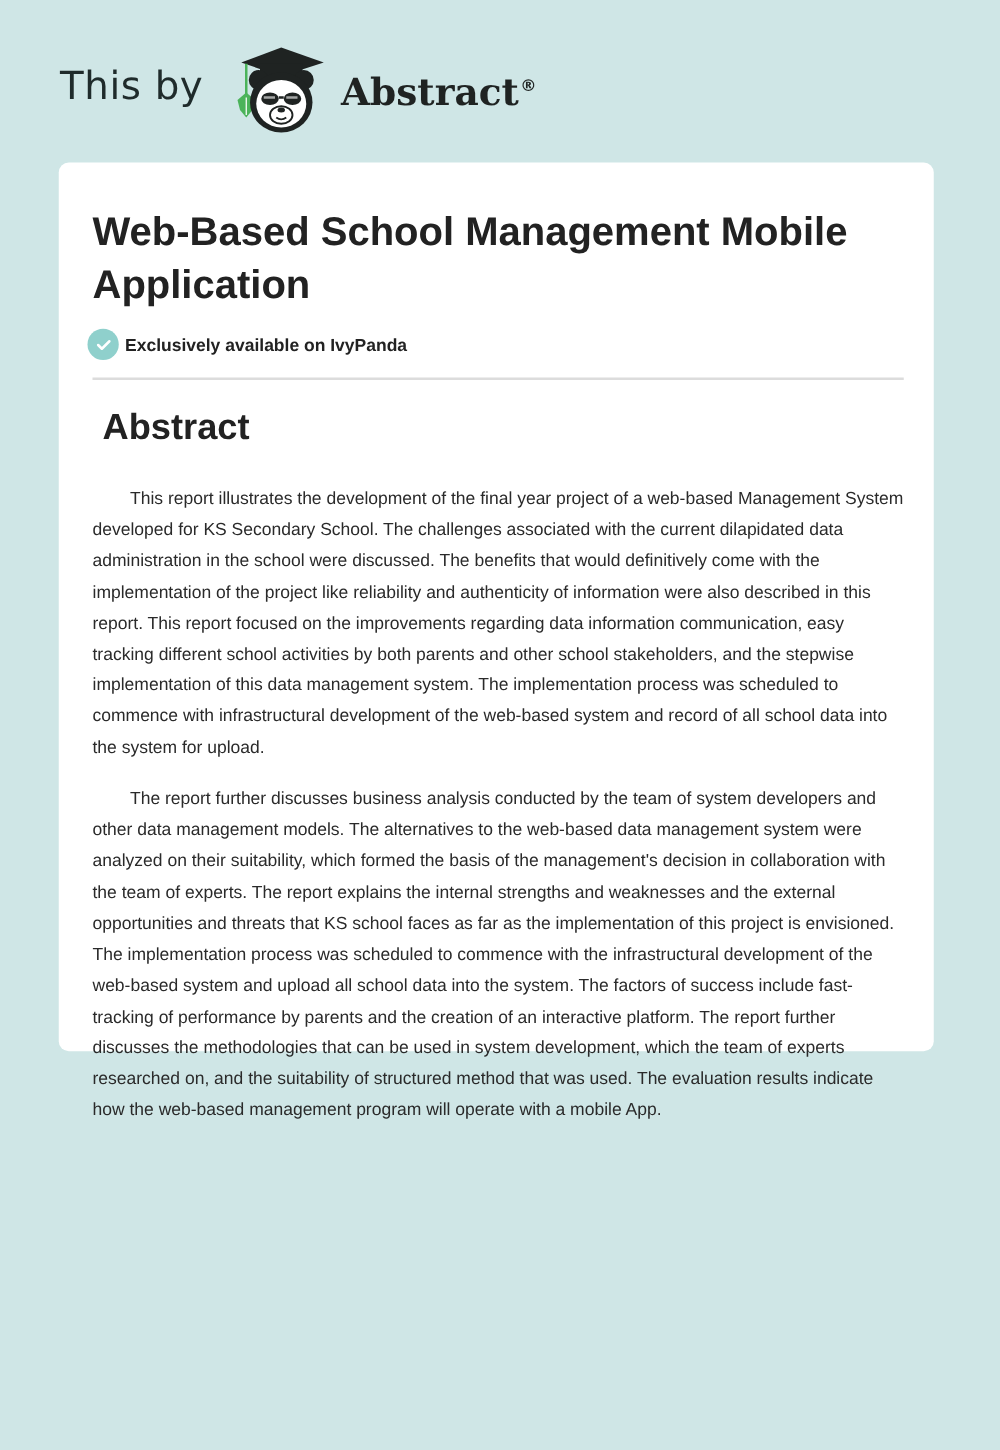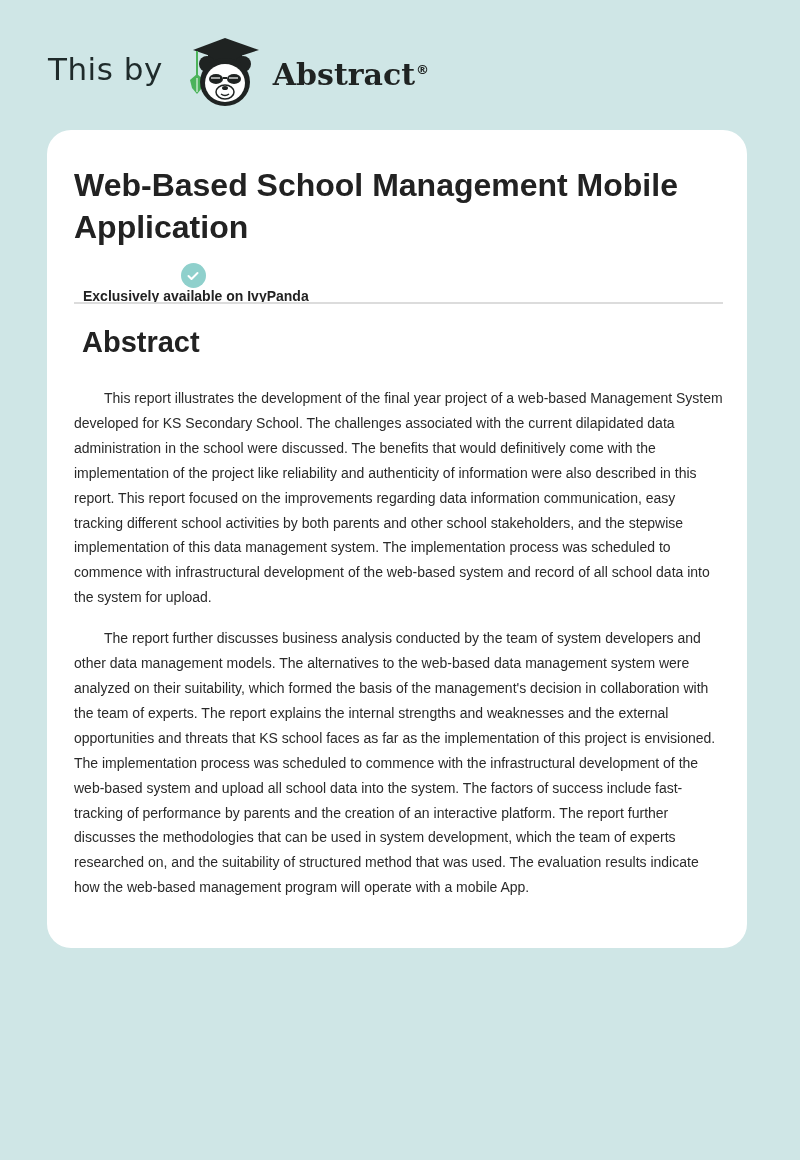--- a/index.html
+++ b/index.html
@@ -44,43 +44,42 @@
     font-size: 13px;
     vertical-align: super;
     color: #1f2322;
     margin-left: 1px;
   }
   .card {
     position: absolute;
     left: 47px;
     top: 130px;
     width: 700px;
-    height: 818px;
+    height: 711px;
     background: #ffffff;
-    border-radius: 24px;
+    border-radius: 8px;
   }
   .title {
     position: absolute;
     left: 27px;
     top: 34px;
     width: 650px;
     margin: 0;
     font-family: "Liberation Sans", sans-serif;
     font-weight: bold;
     font-size: 32px;
     line-height: 42px;
     color: #222222;
   }
   .badge {
     position: absolute;
-    left: 36px;
+    left: 23px;
     top: 133px;
     display: flex;
     align-items: center;
-    flex-direction: column;
   }
   .badge-icon {
     width: 25px;
     height: 25px;
     border-radius: 50%;
     background: #8fd0cc;
     display: flex;
     align-items: center;
     justify-content: center;
     margin-right: 5px;

